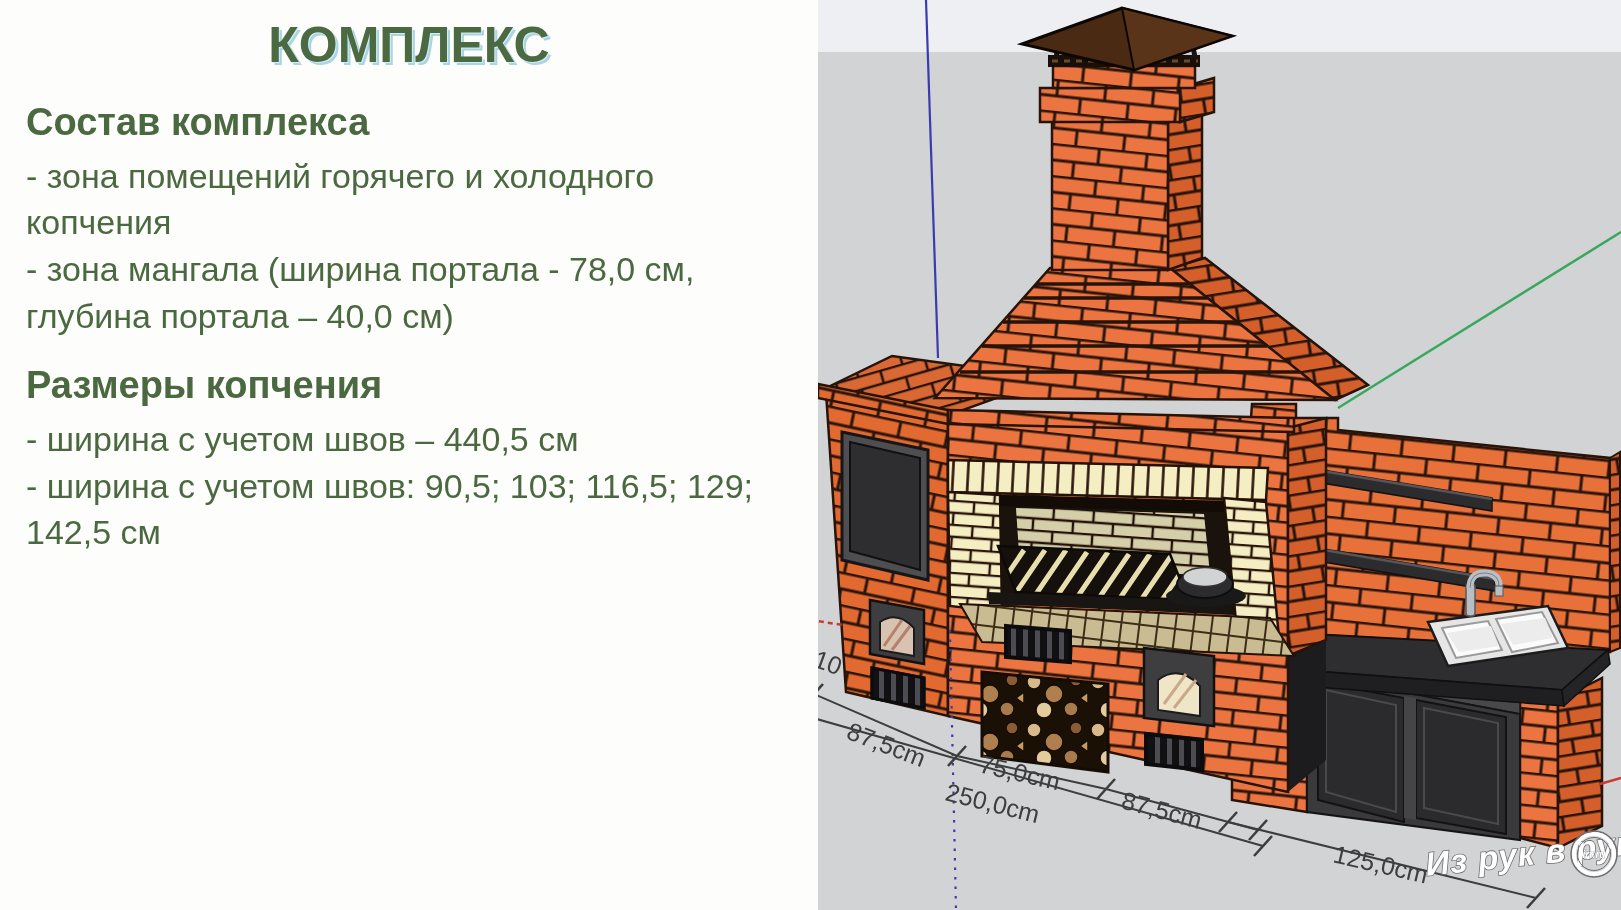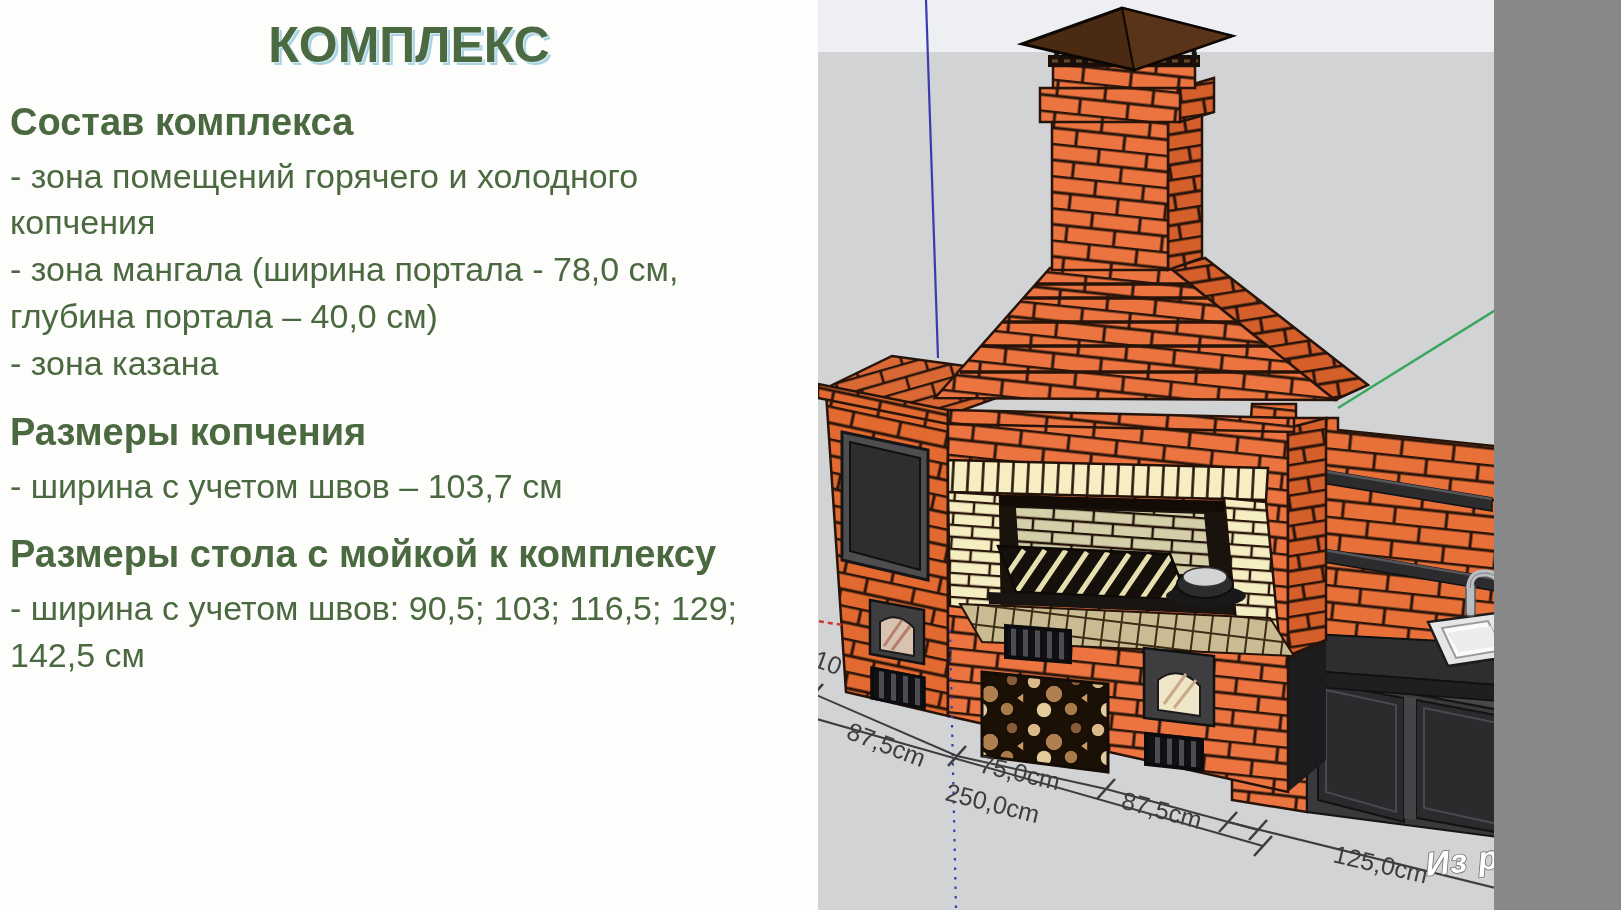--- a/index.html
+++ b/index.html
@@ -1,21 +1,21 @@
 <!DOCTYPE html>
 <html><head>
 <meta charset="utf-8">
 <style>
   html,body{margin:0;padding:0;background:#888;}
-  .stage{position:relative;width:1494px;height:910px;overflow:hidden;background:#bef264;font-family:"Liberation Sans",sans-serif;}
+  .stage{position:relative;width:1621px;height:910px;overflow:hidden;background:#bef264;font-family:"Liberation Sans",sans-serif;}
   .text-panel{position:absolute;left:0;top:0;width:818px;height:910px;background:#fdfdfb;z-index:2;}
   .title{margin:16px 0 0 0;text-align:center;font-weight:bold;font-size:50px;line-height:1.18;color:#4c6a41;
          text-shadow:1px 1px 0 #d6ecf4,3px 3px 0 #a9d4e4;letter-spacing:0px;}
   .title span{display:block;}
-  .content{margin:24px 0 0 10px;width:748px;}
+  .content{margin:24px 0 0 26px;width:748px;}
   .sec-heading{font-size:38px;font-weight:bold;color:#4b6940;margin:22px 0 6px 0;line-height:1.25;}
   .sec-item{font-size:34px;color:#4b6940;margin:0;line-height:1.38;}
   .render{position:absolute;left:818px;top:0;width:803px;height:910px;z-index:1;}
   .dim-label{font-size:25px;fill:#3e3e3e;}
   .wm-text{font-size:33px;font-weight:bold;font-style:italic;fill:#ffffff;stroke:#6f6f6f;stroke-width:1.6;paint-order:stroke;letter-spacing:1px;}
   .logo-text{font-size:10px;font-weight:bold;font-style:italic;fill:#ffffff;stroke:#6f6f6f;stroke-width:.4;paint-order:stroke;}
 </style>
 </head>
 <body>
 
@@ -23,28 +23,26 @@
 
   <div class="text-panel">
     <h1 class="title">
       <span>КОМПЛЕКС</span>
     </h1>
     <div class="content">
       <div>
         <div class="sec-heading">Состав комплекса</div>
         <p class="sec-item">- зона помещений горячего и холодного копчения</p>
         <p class="sec-item">- зона мангала (ширина портала - 78,0 см, глубина портала – 40,0 см)</p>
-        <p class="sec-item">- зона казана</p>
       </div>
       <div>
         <div class="sec-heading">Размеры копчения</div>
-        <p class="sec-item">- ширина с учетом швов – 103,7 см</p>
+        <p class="sec-item">- ширина с учетом швов – 440,5 см</p>
       </div>
       <div>
-        <div class="sec-heading">Размеры стола с мойкой к комплексу</div>
         <p class="sec-item">- ширина с учетом швов: 90,5; 103; 116,5; 129; 142,5 см</p>
       </div>
     </div>
   </div>
 
   <svg class="render" viewBox="818 0 803 910">
     <defs>
       <pattern id="pbF" patternUnits="userSpaceOnUse" width="48" height="32" patternTransform="rotate(6)">
         <rect width="48" height="32" fill="#ec7440"></rect>
         <path d="M0,1 H48 M0,17 H48 M5,1 V17 M29,17 V33" stroke="#2a150b" stroke-width="3" fill="none"></path>

